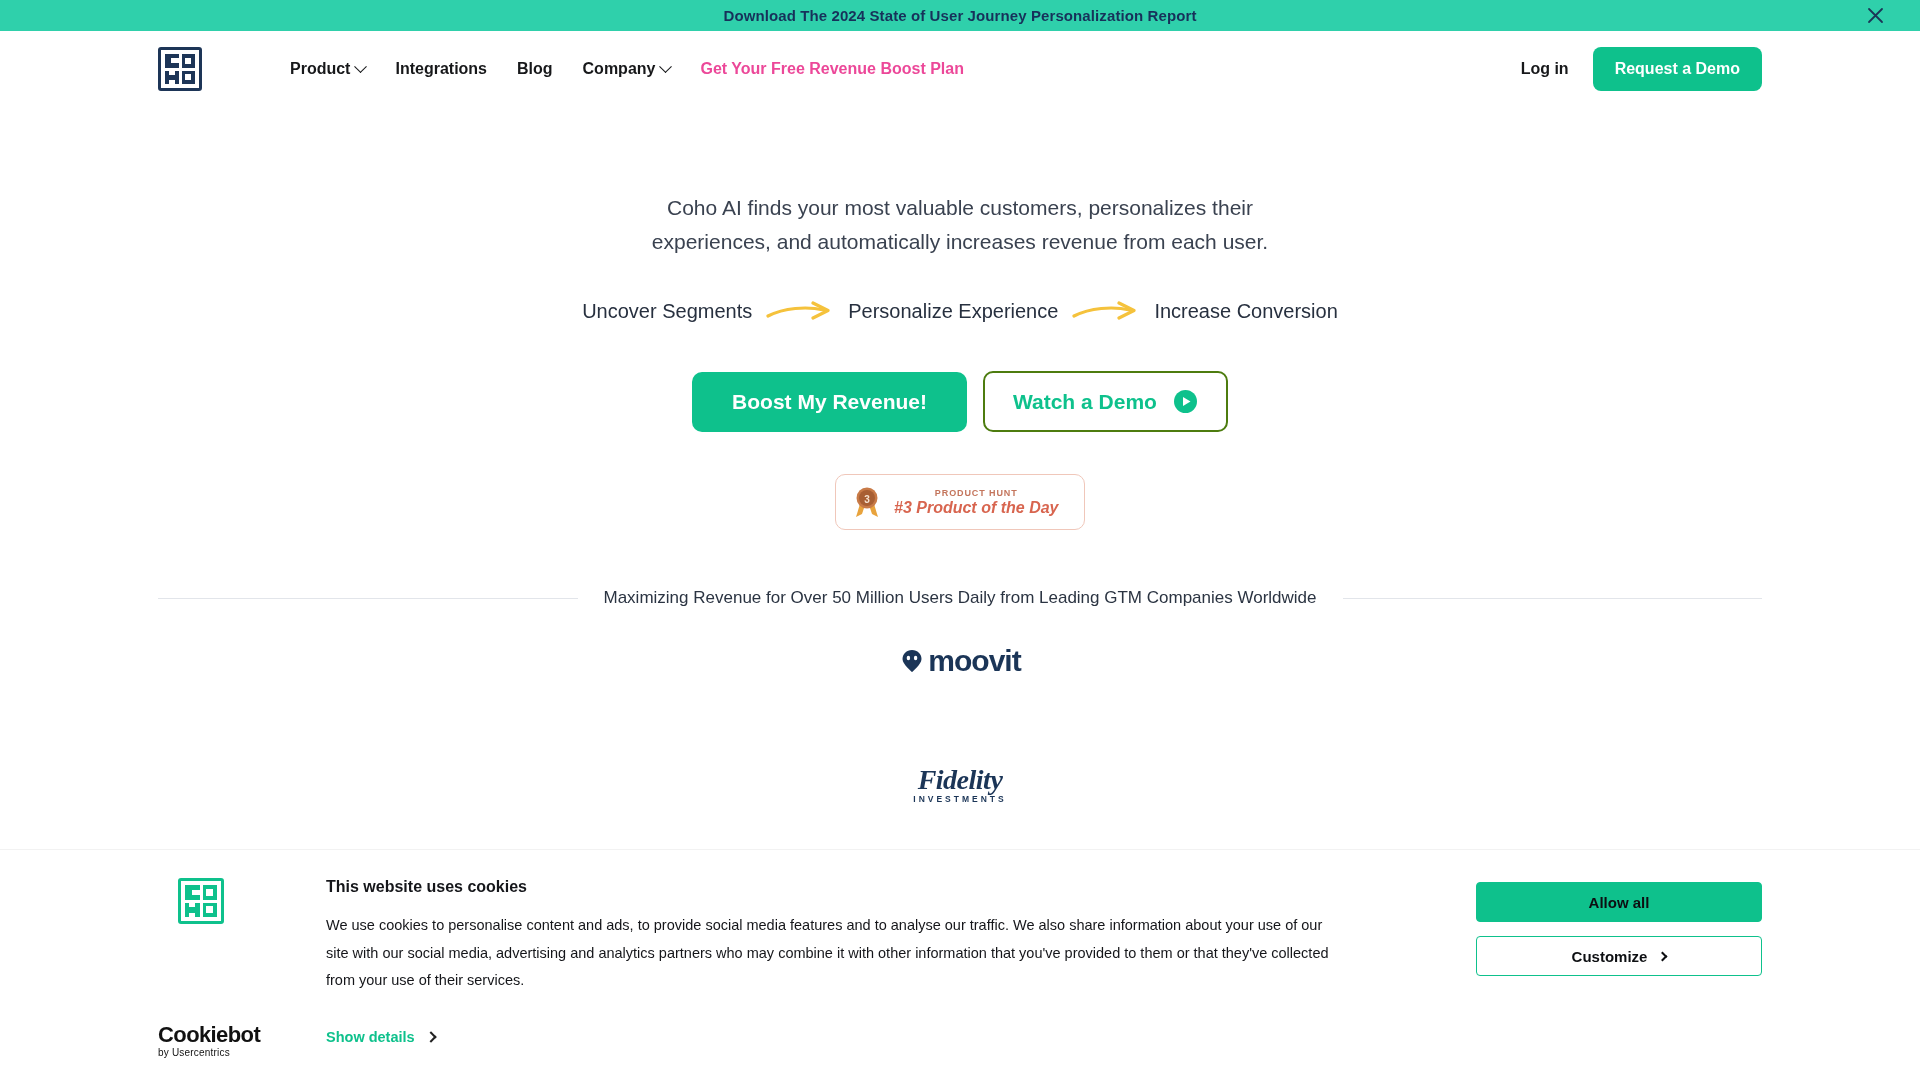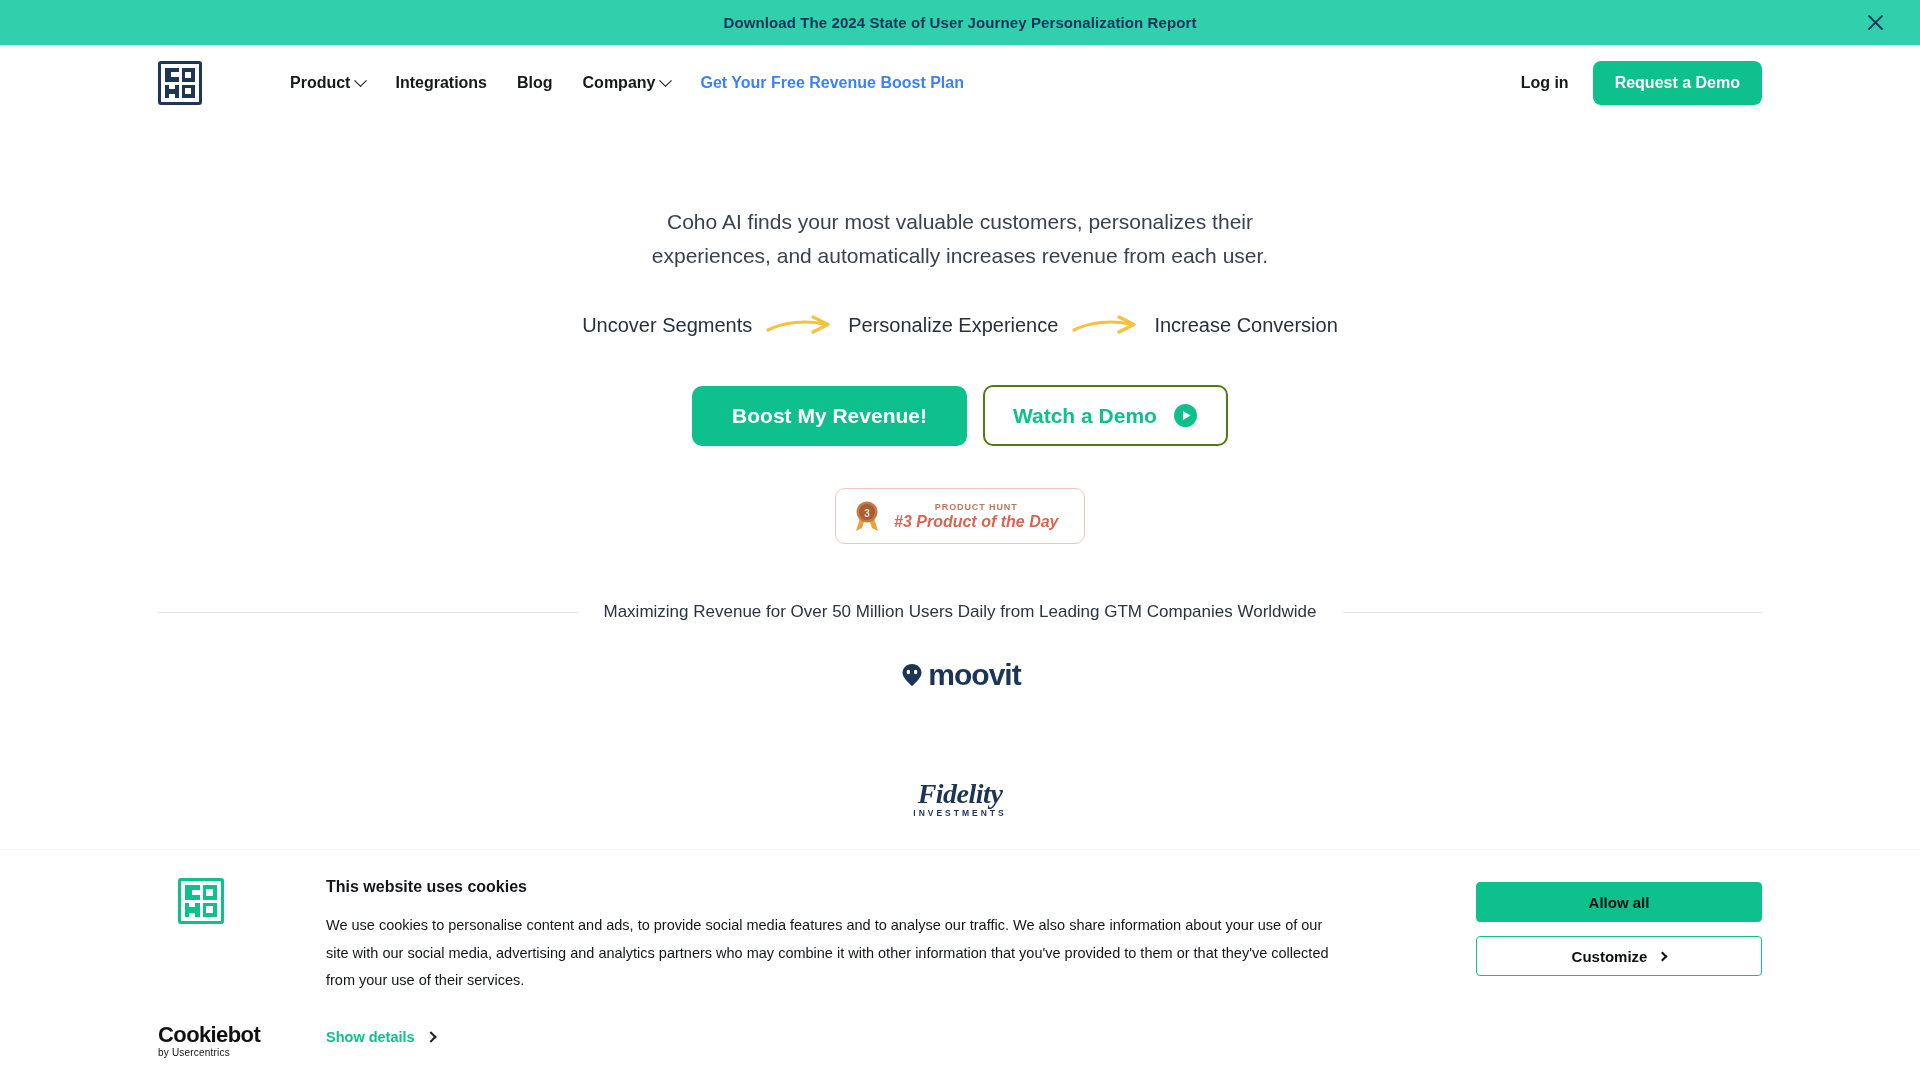--- a/index.html
+++ b/index.html
@@ -7,21 +7,21 @@
     width: 1920px; height: 1080px;
     overflow: hidden;
     background: #ffffff;
     font-family: "Liberation Sans", sans-serif;
     -webkit-font-smoothing: antialiased;
   }
 
   
   .announce {
     position: relative;
-    height: 45px;
+    height: 31px;
     background: #2fd0ab;
     display: flex;
     align-items: center;
     justify-content: center;
   }
   .announce-text {
     font-size: 15px;
     font-weight: 700;
     color: #17315a;
     letter-spacing: .1px;
@@ -95,21 +95,21 @@
   .nav-item {
     font-size: 16px;
     font-weight: 600;
     color: #17181a;
     display: flex;
     align-items: center;
     gap: 6px;
     cursor: pointer;
     white-space: nowrap;
   }
-  .nav-item.accent { color: #3b82f6; }
+  .nav-item.accent { color: #ec4899; }
   .chev {
     width: 9px; height: 9px;
     border-right: 1.6px solid #17181a;
     border-bottom: 1.6px solid #17181a;
     transform: rotate(45deg) translate(-2px,-2px);
     display: inline-block;
   }
   .header-right {
     margin-left: auto;
     display: flex;

